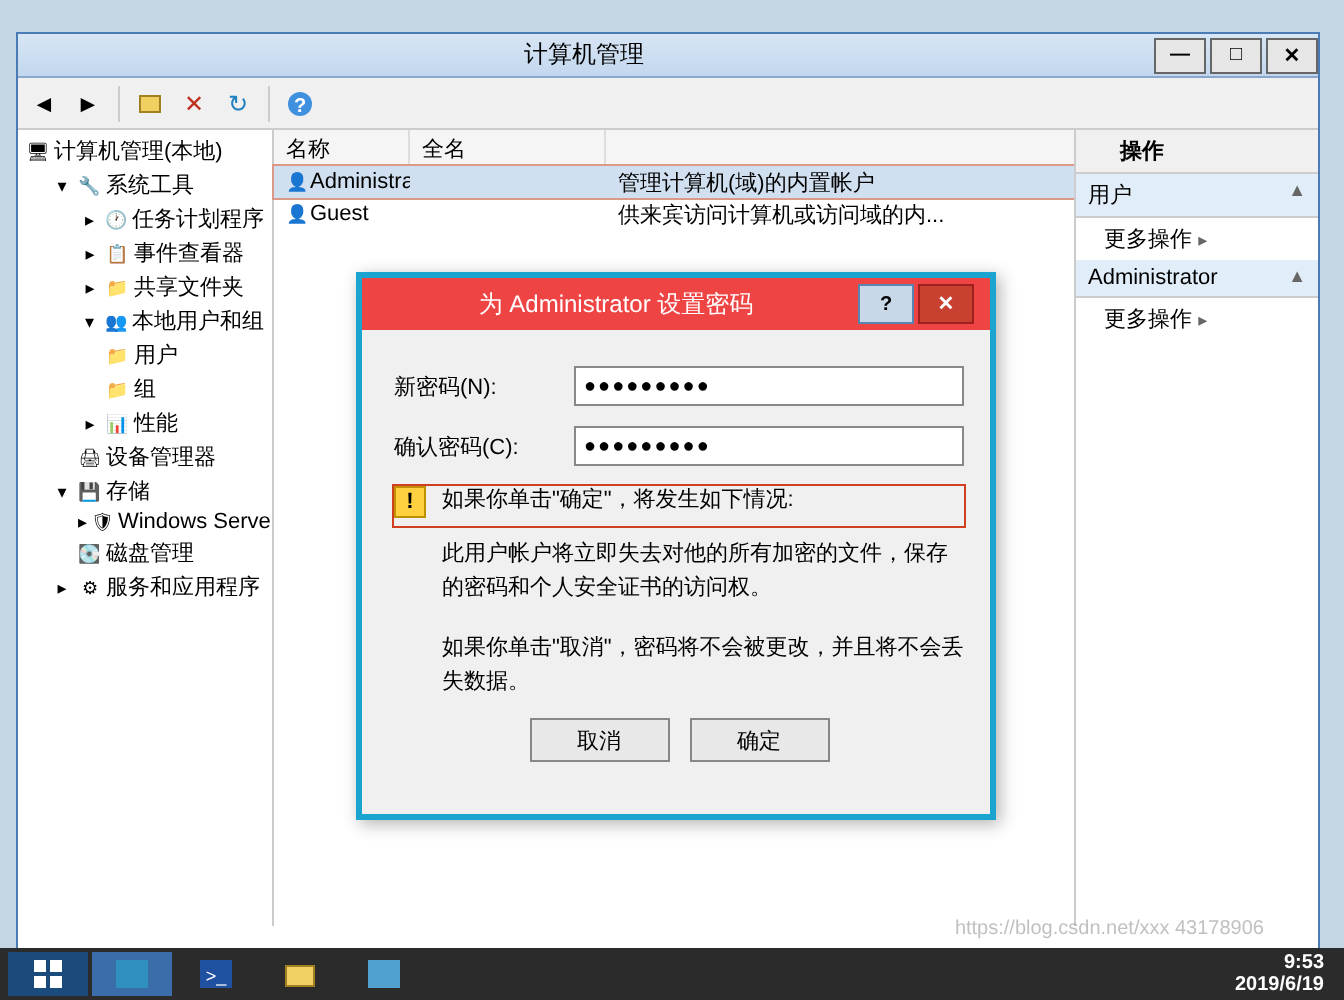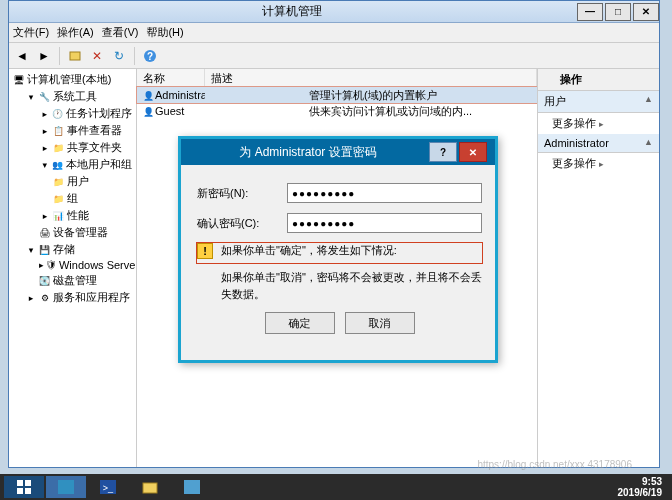--- a/index.html
+++ b/index.html
@@ -1,17 +1,17 @@
 <!DOCTYPE html>
 <html><head>
 <meta charset="utf-8">
 <style>
 * { margin: 0; padding: 0; box-sizing: border-box; font-family: "Microsoft YaHei", "SimSun", sans-serif; }
 body { background: #c4d5e4; width: 672px; height: 500px; overflow: hidden; position: relative; }
-.window { position: absolute; left: 8px; top: 0; width: 652px; height: 468px; background: #fff; border: 1px solid #4a7bb5; }
+.window { position: absolute; left: 8px; top: 16px; width: 652px; height: 468px; background: #fff; border: 1px solid #4a7bb5; }
 .titlebar { height: 22px; background: linear-gradient(#d8e6f5 0%, #c2d7ee 100%); border-bottom: 1px solid #8aa8cc; display: flex; align-items: center; font-size: 12px; }
 .titlebar .title { flex: 1; text-align: center; }
 .titlebar .controls { display: flex; }
 .titlebar .btn { width: 26px; height: 18px; border: 1px solid #666; background: #e6e6e6; display: flex; align-items: center; justify-content: center; font-size: 10px; font-weight: bold; margin-left: 2px; }
 .menubar { height: 20px; background: #f0f0f0; border-bottom: 1px solid #ccc; display: flex; font-size: 11px; align-items: center; padding: 0 4px; gap: 8px; }
 .toolbar { height: 26px; background: #f0f0f0; border-bottom: 1px solid #ccc; display: flex; align-items: center; padding: 0 4px; gap: 4px; }
 .tb-icon { width: 18px; height: 18px; display: flex; align-items: center; justify-content: center; font-size: 12px; }
 .tb-sep { width: 1px; height: 18px; background: #ccc; margin: 0 2px; }
 .content { display: flex; height: calc(100% - 68px); }
 .tree { width: 128px; border-right: 1px solid #ccc; background: #fff; font-size: 11px; padding: 2px; overflow: hidden; }
@@ -27,21 +27,21 @@
 .list-row.selected { background: #d0e0f0; outline: 1px solid #d98; }
 .list-row div { padding: 1px 6px; white-space: nowrap; overflow: hidden; }
 .col-name { width: 68px; }
 .col-full { width: 98px; }
 .col-desc { flex: 1; }
 .actions { width: 122px; border-left: 1px solid #ccc; background: #fff; font-size: 11px; }
 .actions-header { background: #f0f0f0; padding: 3px 22px; border-bottom: 1px solid #ccc; font-weight: bold; }
 .action-section { padding: 3px 6px; background: #e1edf8; border-bottom: 1px solid #ccc; display: flex; justify-content: space-between; }
 .action-item { padding: 3px 14px; }
 .dialog { position: absolute; left: 178px; top: 136px; width: 320px; background: #f0f0f0; border: 3px solid #1ba4d0; z-index: 10; font-size: 11px; box-shadow: 2px 2px 8px rgba(0,0,0,0.3); }
-.dialog-title { height: 26px; background: #0369a1; color: #fff; display: flex; align-items: center; padding: 0 8px; font-size: 12px; }
+.dialog-title { height: 26px; background: #ef4444; color: #fff; display: flex; align-items: center; padding: 0 8px; font-size: 12px; }
 .dialog-title .txt { flex: 1; text-align: center; }
 .dialog-title .dbtn { width: 28px; height: 20px; background: #c8d8e8; color: #000; display: flex; align-items: center; justify-content: center; font-weight: bold; font-size: 10px; border: 1px solid #5a85b0; margin-left: 2px; }
 .dialog-title .dbtn.close { background: #c84030; color: #fff; border-color: #a02020; }
 .dialog-body { padding: 18px 13px 12px 16px; }
 .field-row { display: flex; align-items: center; margin-bottom: 10px; }
 .field-row label { width: 90px; }
 .field-row input { flex: 1; height: 20px; border: 1px solid #888; padding: 0 4px; font-size: 10px; letter-spacing: 1px; }
 .warn-row { display: flex; gap: 8px; margin-top: 8px; }
 .warn-icon { width: 16px; height: 16px; background: #ffd040; border: 1px solid #c09000; display: flex; align-items: center; justify-content: center; font-weight: bold; font-size: 11px; }
 .warn-text { flex: 1; line-height: 1.4; }
@@ -60,26 +60,20 @@
 
 <div class="window">
   <div class="titlebar">
     <span class="title">计算机管理</span>
     <div class="controls">
       <div class="btn">—</div>
       <div class="btn">□</div>
       <div class="btn">✕</div>
     </div>
   </div>
-  <div class="menubar">
-    <span>文件(F)</span>
-    <span>操作(A)</span>
-    <span>查看(V)</span>
-    <span>帮助(H)</span>
-  </div>
   <div class="toolbar">
     <div class="tb-icon">◄</div>
     <div class="tb-icon">►</div>
     <div class="tb-sep"></div>
     <div class="tb-icon">
         <svg width="14" height="14">
           <rect x="2" y="3" width="10" height="8" fill="#f0d060" stroke="#a08020"></rect>
         </svg>
       </div>
     <div class="tb-icon" style="color:#c03020">✕</div>
@@ -156,21 +150,21 @@
         </div>
       <div class="tree-item tree-indent-1">
           <span class="tree-icon">▸</span>
           <span class="tree-icon">⚙</span>
           <span>服务和应用程序</span>
         </div>
     </div>
     <div class="list">
       <div class="list-header">
         <div class="col-name">名称</div>
-        <div class="col-desc">描述</div>
+        <div class="col-full">全名</div>
       </div>
       <div class="list-row selected">
         <div class="col-name"><span class="tree-icon">👤</span><span>Administrat...</span></div>
         <div class="col-full"></div>
         <div class="col-desc">管理计算机(域)的内置帐户</div>
       </div>
       <div class="list-row">
         <div class="col-name"><span class="tree-icon">👤</span><span>Guest</span></div>
         <div class="col-full"></div>
         <div class="col-desc">供来宾访问计算机或访问域的内...</div>
@@ -206,24 +200,25 @@
     <div class="field-row">
       <label>确认密码(C):</label>
       <input type="text" value="●●●●●●●●●" style="">
     </div>
     <div class="redbox">
       <div class="warn-row">
         <div class="warn-icon">!</div>
         <div class="warn-text">如果你单击"确定"，将发生如下情况:</div>
       </div>
     </div>
+    <div style="padding-left:24px; line-height:1.5; margin-bottom:14px;">此用户帐户将立即失去对他的所有加密的文件，保存的密码和个人安全证书的访问权。</div>
     <div style="padding-left:24px; line-height:1.5;">如果你单击"取消"，密码将不会被更改，并且将不会丢失数据。</div>
     <div class="dialog-buttons">
+      <button>取消</button>
       <button>确定</button>
-      <button>取消</button>
     </div>
   </div>
 </div>
 
 <div class="watermark">https://blog.csdn.net/xxx 43178906</div>
 
 <div class="taskbar">
   <div class="tb-item" style="background:#1a4b7a">
       <svg width="16" height="16">
         <rect x="1" y="1" width="6" height="6" fill="#fff"></rect>

